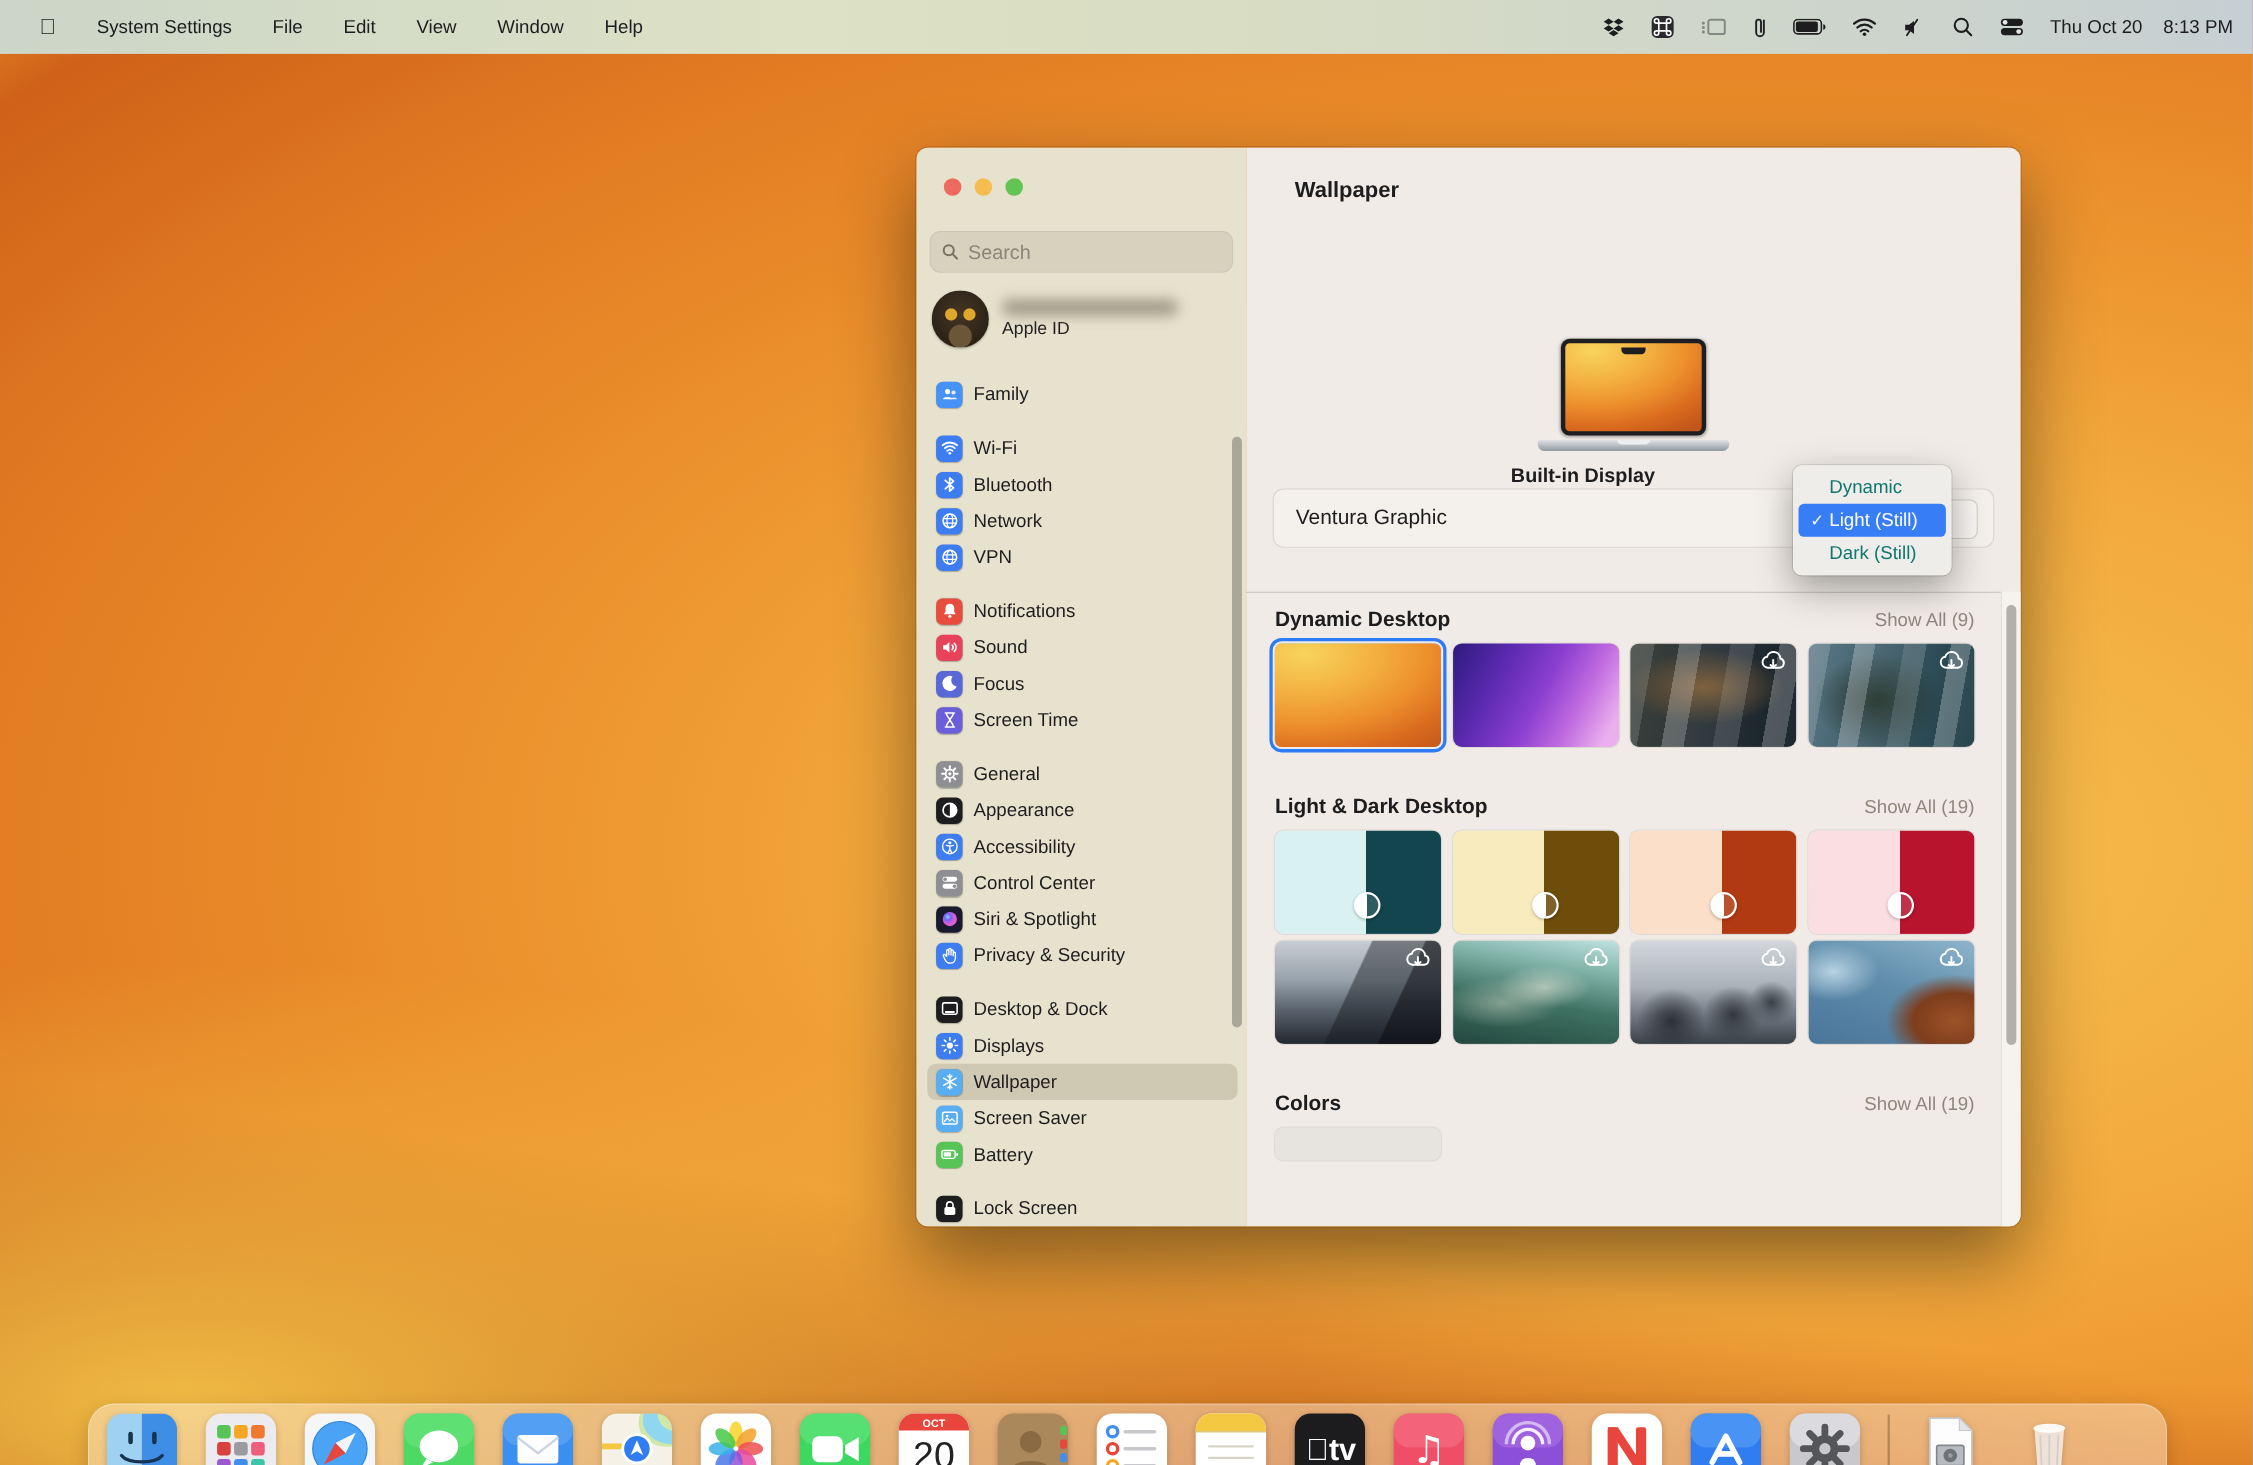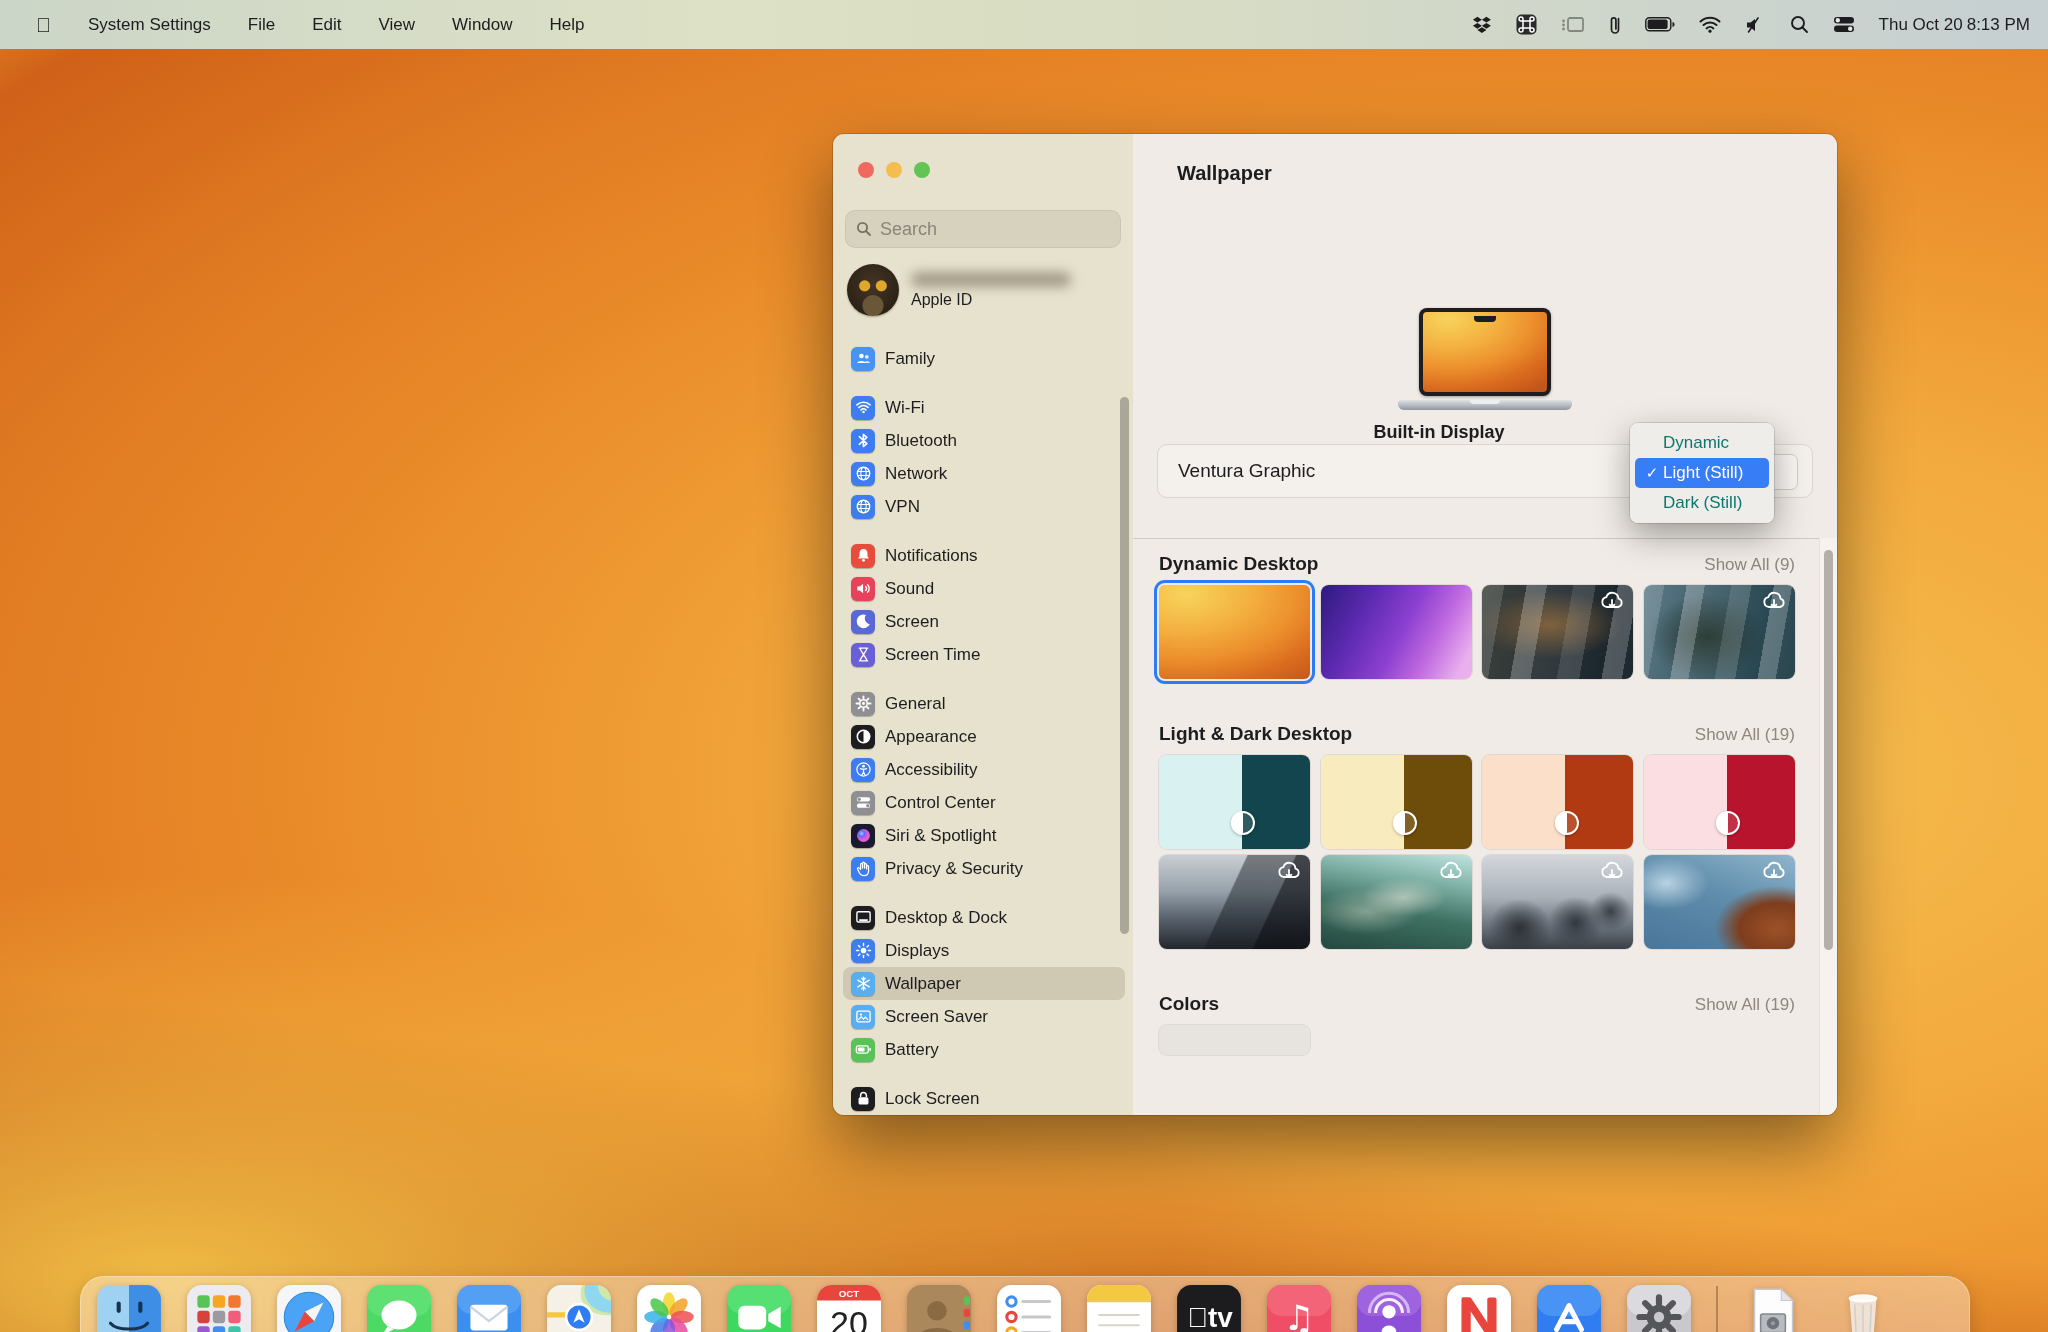--- a/index.html
+++ b/index.html
@@ -21,21 +21,21 @@
   
   .menubar { position:absolute; left:0; top:0; width:2048px; height:49px;
     background:linear-gradient(90deg,#ccd6c8 0%,#dde1c5 35%,#d8ddc3 55%,#c6cfd2 100%);
     display:flex; align-items:center; color:#1d1d1f; font-size:17px; }
   .menubar-left { display:flex; align-items:center; gap:37px; padding-left:36px; }
   .apple-logo { font-size:20px; line-height:1; }
   .menu-app { font-weight:normal; }
   .menubar-right { margin-left:auto; display:flex; align-items:center; gap:24px; padding-right:18px; }
   .status-icon { display:flex; align-items:center; }
   .status-icon svg { display:block; }
-  .clock { display:flex; gap:4px; font-size:17px; }
+  .clock { display:flex; gap:19px; font-size:17px; }
 
   
   .window { position:absolute; left:833px; top:134px; width:1004px; height:981px;
     border-radius:11px; overflow:hidden;
     box-shadow:0 30px 70px rgba(0,0,0,.45), 0 0 0 1px rgba(0,0,0,.15); }
   .sidebar { position:absolute; left:0; top:0; width:300px; height:100%;
     background:#e7e2cd; }
   .content { position:absolute; left:300px; top:0; right:0; height:100%;
     background:#f0ebe6; }
 
@@ -307,21 +307,21 @@
                 </svg>
               </span>
               <span>Sound</span>
             </div>
             <div class="side-item">
               <span class="side-icon" style="background: rgb(88, 104, 214);">
                 <svg viewBox="0 0 23 23">
                   <path d="M14.5 3.5a8.3 8.3 0 1 0 4.6 11.2A7 7 0 0 1 14.5 3.5z" fill="#fff"></path>
                 </svg>
               </span>
-              <span>Screen</span>
+              <span>Focus</span>
             </div>
             <div class="side-item">
               <span class="side-icon" style="background: rgb(106, 95, 216);">
                 <svg viewBox="0 0 23 23">
                   <path d="M6.5 3.8h10M6.5 19.2h10M7.6 3.8c0 3.8 2.8 4.7 3.9 7.7-1.1 3-3.9 3.9-3.9 7.7M15.4 3.8c0 3.8-2.8 4.7-3.9 7.7 1.1 3 3.9 3.9 3.9 7.7" fill="none" stroke="#fff" stroke-width="1.7" stroke-linecap="round"></path>
                 </svg>
               </span>
               <span>Screen Time</span>
             </div>
           </div>

